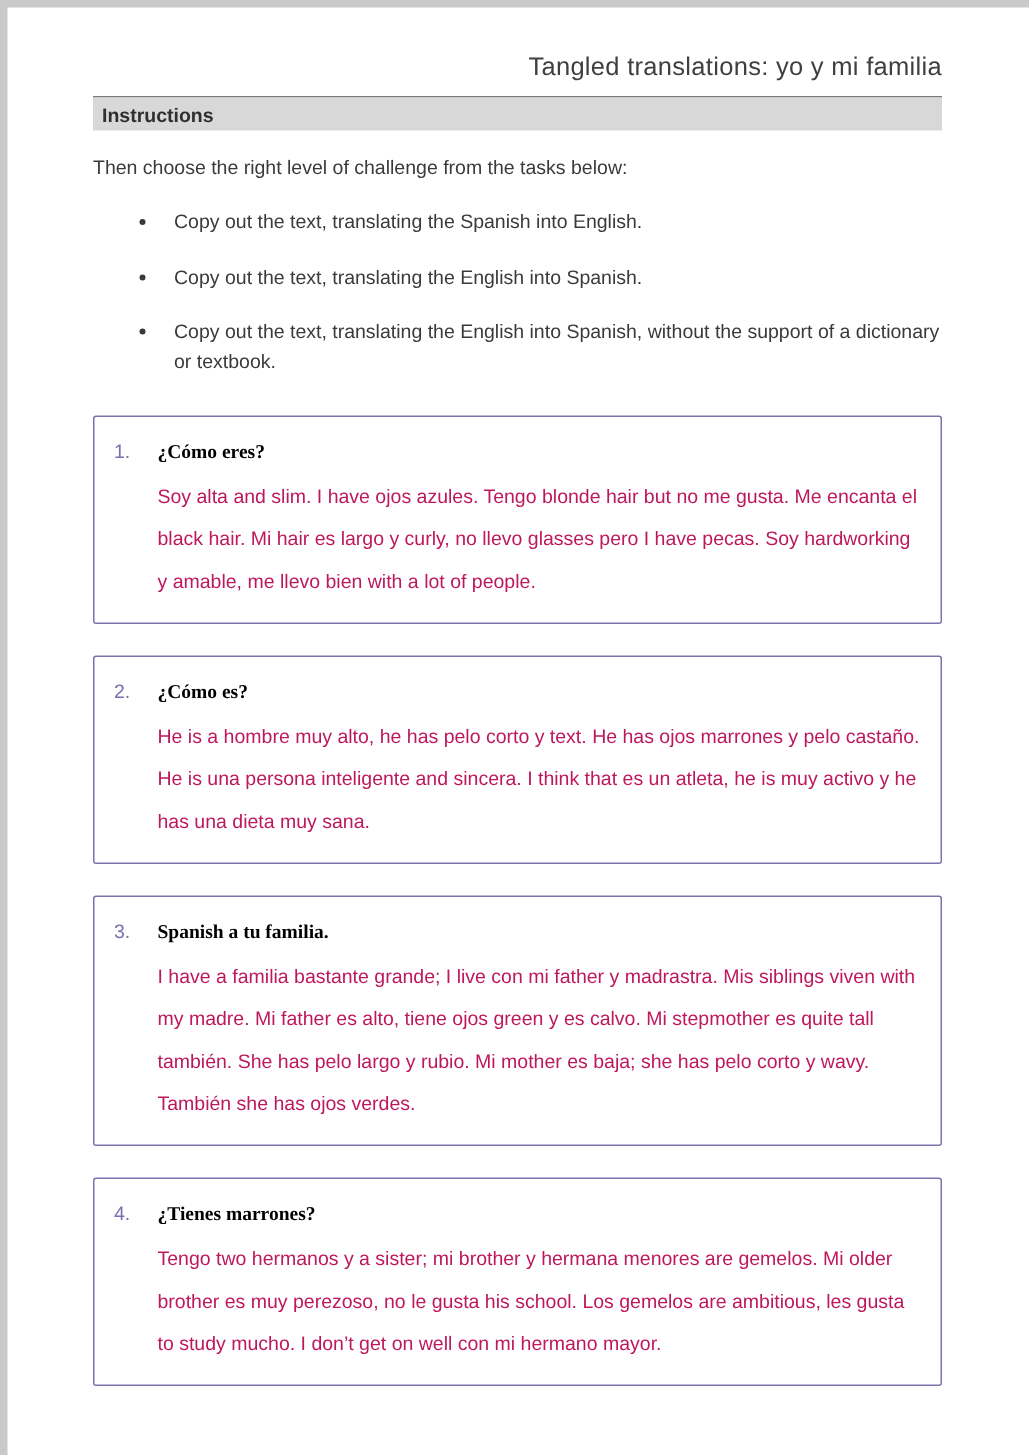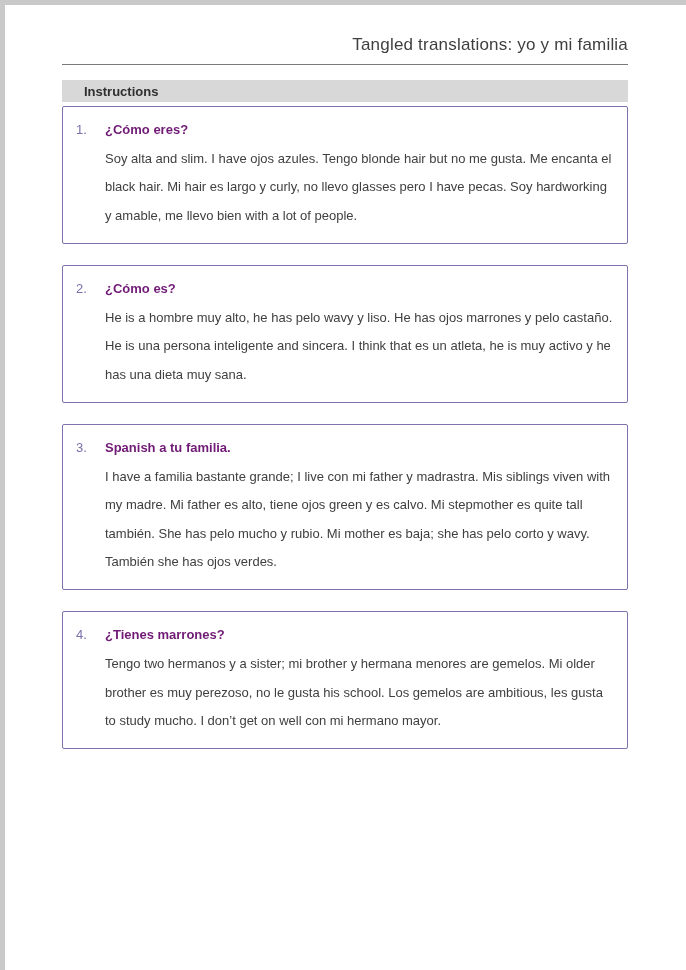--- a/index.html
+++ b/index.html
@@ -20,26 +20,25 @@
   }
   .doc-title {
     font-size: 17px;
     color: #3f3f3f;
     text-align: right;
     padding-bottom: 9px;
     border-bottom: 1px solid #7a7a7a;
     letter-spacing: 0.2px;
   }
   .instructions-bar {
-    margin-top: 15px;
     background: #d8d8d8;
     font-size: 13px;
     font-weight: bold;
     color: #2f2f2f;
-    padding: 4px 6px 3px 22px;
+    padding: 4px 6px 3px 6px;
   }
   .para {
     font-size: 13px;
     line-height: 1.55;
     margin-top: 15px;
     color: #3a3a3a;
   }
   ul.task-choices {
     margin: 16px 0 6px 0;
     padding-left: 46px;
@@ -62,63 +61,70 @@
     display: flex;
     font-size: 13px;
   }
   .task-num {
     color: #7b6fae;
     width: 29px;
     flex: 0 0 29px;
   }
   .task-q {
     font-weight: bold;
-    color: #701a75;
+    color: #000000;
+    font-family: Liberation Serif, serif;
   }
   .task-text {
     margin-left: 29px;
     margin-top: 8px;
     font-size: 13px;
     line-height: 2.18;
-    color: #404040;
+    color: #be185d;
   }
 </style>
 </head>
 <body>
 
 <div class="page">
 
   <div class="doc-title">Tangled translations: yo y mi familia</div>
 
   <div class="instructions-bar">Instructions</div>
 
+  <p class="para">Then choose the right level of challenge from the tasks below:</p>
 
+  <ul class="task-choices">
+    <li>Copy out the text, translating the Spanish into English.</li>
+    <li>Copy out the text, translating the English into Spanish.</li>
+    <li>Copy out the text, translating the English into Spanish, without the support of a dictionary or textbook.</li>
+  </ul>
 
   <div class="task-box">
     <div class="task-header">
       <span class="task-num">1.</span>
       <span class="task-q">¿Cómo eres?</span>
     </div>
     <p class="task-text">Soy alta and slim. I have ojos azules. Tengo blonde hair but no me gusta. Me encanta el black hair. Mi hair es largo y curly, no llevo glasses pero I have pecas. Soy hardworking y amable, me llevo bien with a lot of people.</p>
   </div>
 
   <div class="task-box">
     <div class="task-header">
       <span class="task-num">2.</span>
       <span class="task-q">¿Cómo es?</span>
     </div>
-    <p class="task-text">He is a hombre muy alto, he has pelo wavy y liso. He has ojos marrones y pelo castaño. He is una persona inteligente and sincera. I think that es un atleta, he is muy activo y he has una dieta muy sana.</p>
+    <p class="task-text">He is a hombre muy alto, he has pelo corto y text. He has ojos marrones y pelo castaño. He is una persona inteligente and sincera. I think that es un atleta, he is muy activo y he has una dieta muy sana.</p>
   </div>
 
   <div class="task-box">
     <div class="task-header">
       <span class="task-num">3.</span>
       <span class="task-q">Spanish a tu familia.</span>
     </div>
-    <p class="task-text">I have a familia bastante grande; I live con mi father y madrastra. Mis siblings viven with my madre. Mi father es alto, tiene ojos green y es calvo. Mi stepmother es quite tall también. She has pelo mucho y rubio. Mi mother es baja; she has pelo corto y wavy. También she has ojos verdes.</p>
+    <p class="task-text">I have a familia bastante grande; I live con mi father y madrastra. Mis siblings viven with my madre. Mi father es alto, tiene ojos green y es calvo. Mi stepmother es quite tall también. She has pelo largo y rubio. Mi mother es baja; she has pelo corto y wavy. También she has ojos verdes.</p>
   </div>
 
   <div class="task-box">
     <div class="task-header">
       <span class="task-num">4.</span>
       <span class="task-q">¿Tienes marrones?</span>
     </div>
     <p class="task-text">Tengo two hermanos y a sister; mi brother y hermana menores are gemelos. Mi older brother es muy perezoso, no le gusta his school. Los gemelos are ambitious, les gusta to study mucho. I don’t get on well con mi hermano mayor.</p>
   </div>
 

